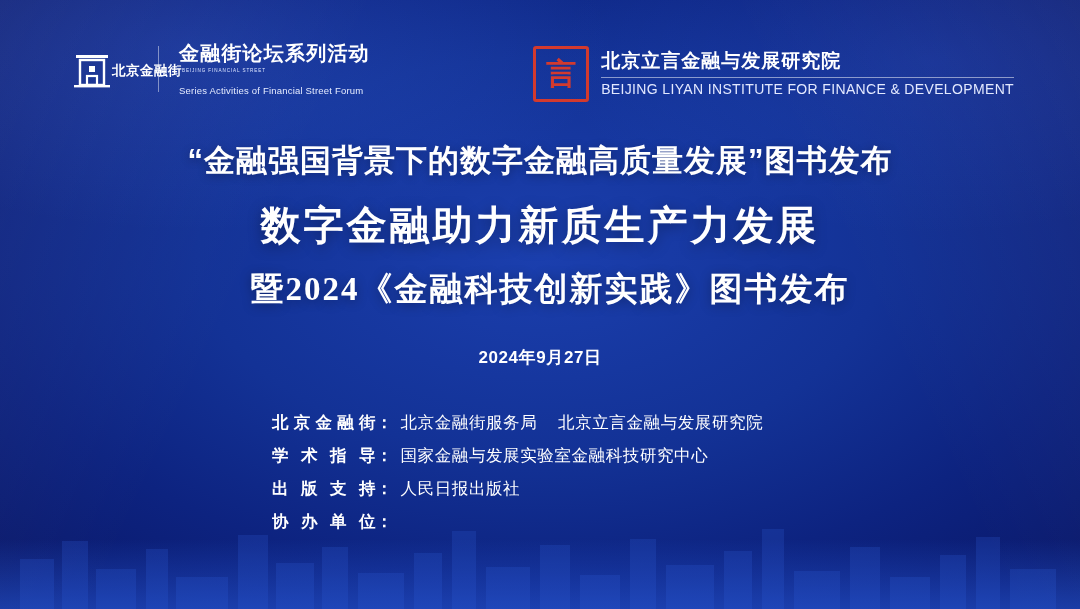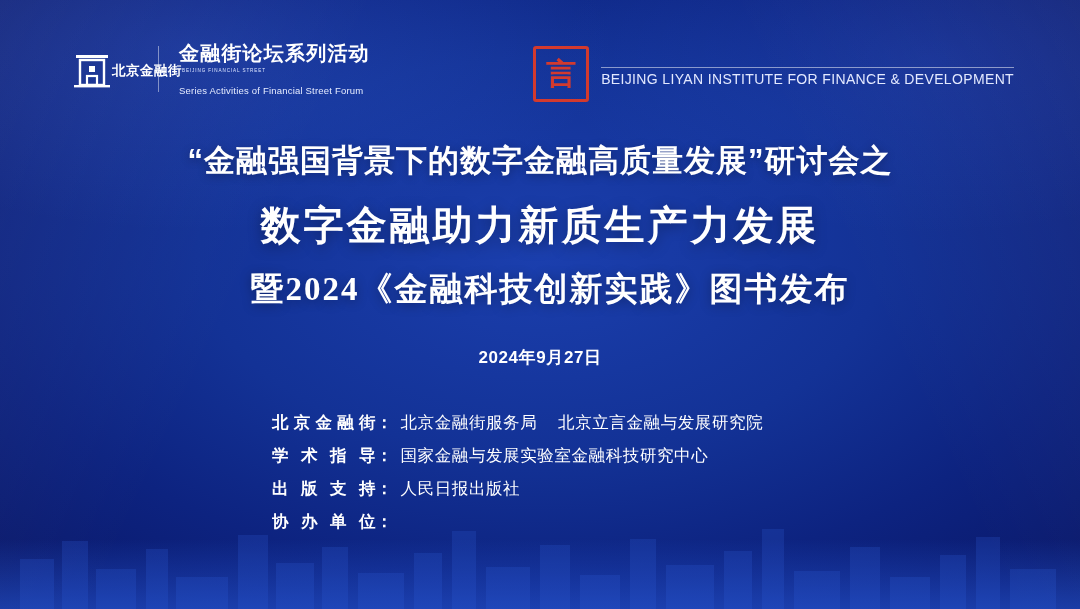--- a/index.html
+++ b/index.html
@@ -280,26 +280,27 @@
       <div class="cn">金融街论坛系列活动</div>
       <div class="en">Series Activities of Financial Street Forum</div>
     </div>
   </div>
 
   <div class="logo-right">
     <div class="seal">
       <div class="ch">言</div>
     </div>
     <div class="rtxt">
+      <div class="cn">北京立言金融与发展研究院</div>
       <div class="en">BEIJING LIYAN INSTITUTE FOR FINANCE &amp; DEVELOPMENT</div>
     </div>
   </div>
 
   <div class="titles">
-    <div class="title-line1">“金融强国背景下的数字金融高质量发展”研讨会之</div>
+    <div class="title-line1">“金融强国背景下的数字金融高质量发展”图书发布</div>
     <div class="title-line2">数字金融助力新质生产力发展</div>
     <div class="title-line3">暨2024《金融科技创新实践》图书发布</div>
     <div class="event-date">2024年9月27日</div>
   </div>
 
   <div class="credits">
     <div class="credit-row">
       <span class="credit-label">北京金融街</span>
       <span class="credit-colon">：</span>
       <span class="credit-value">北京金融街服务局    北京立言金融与发展研究院</span>

